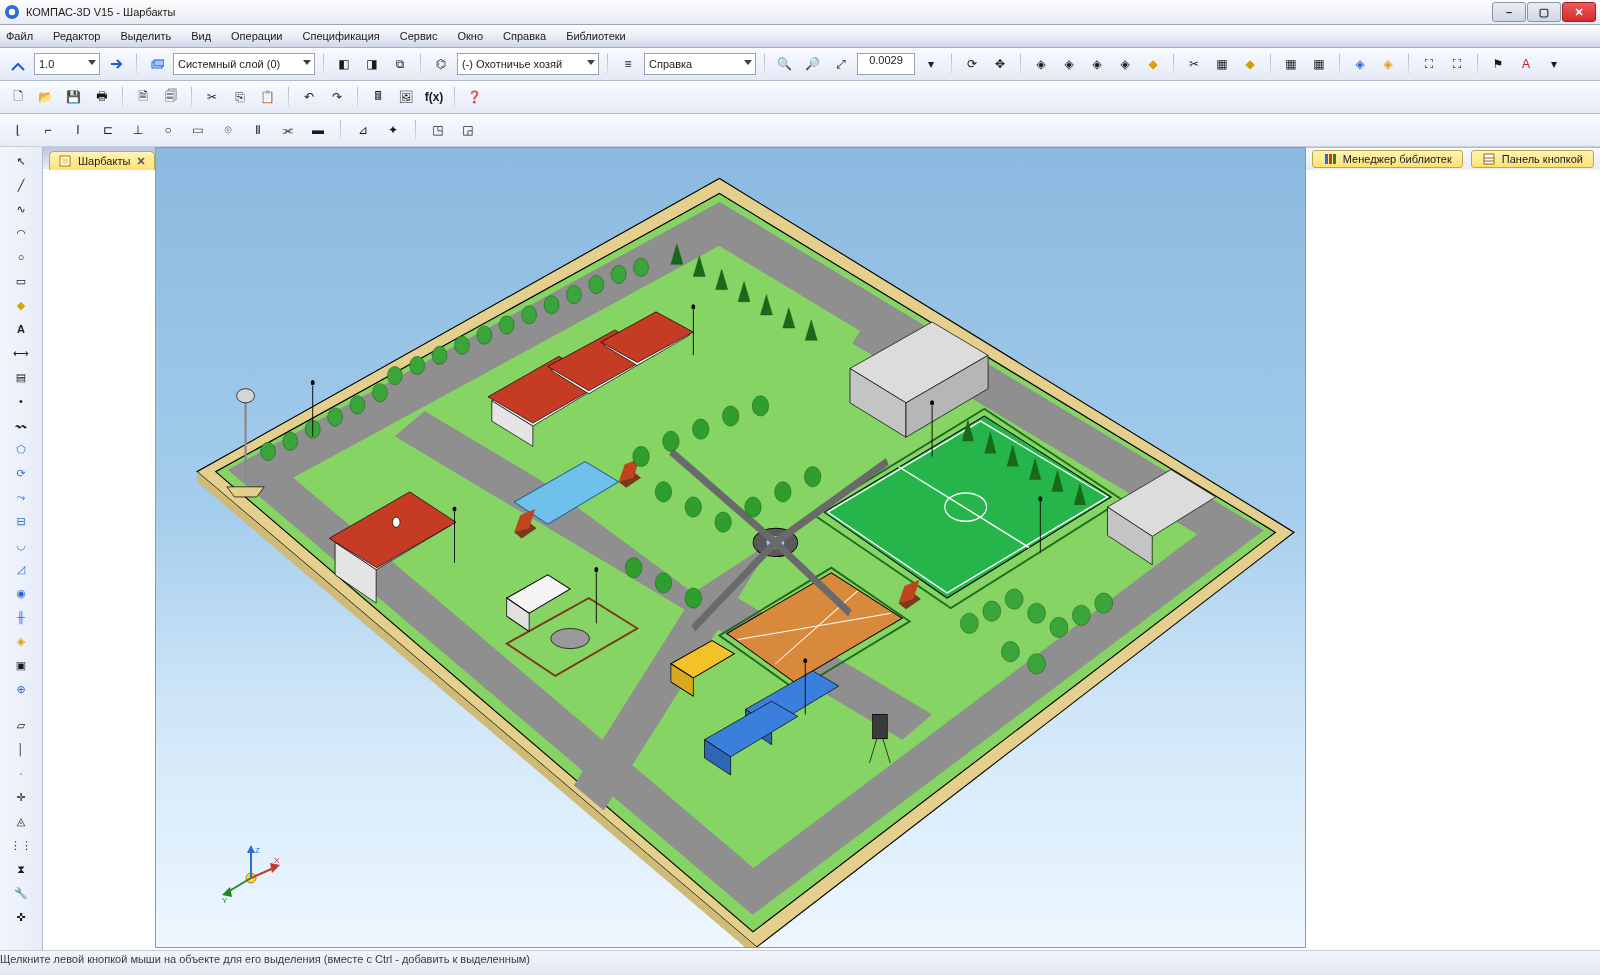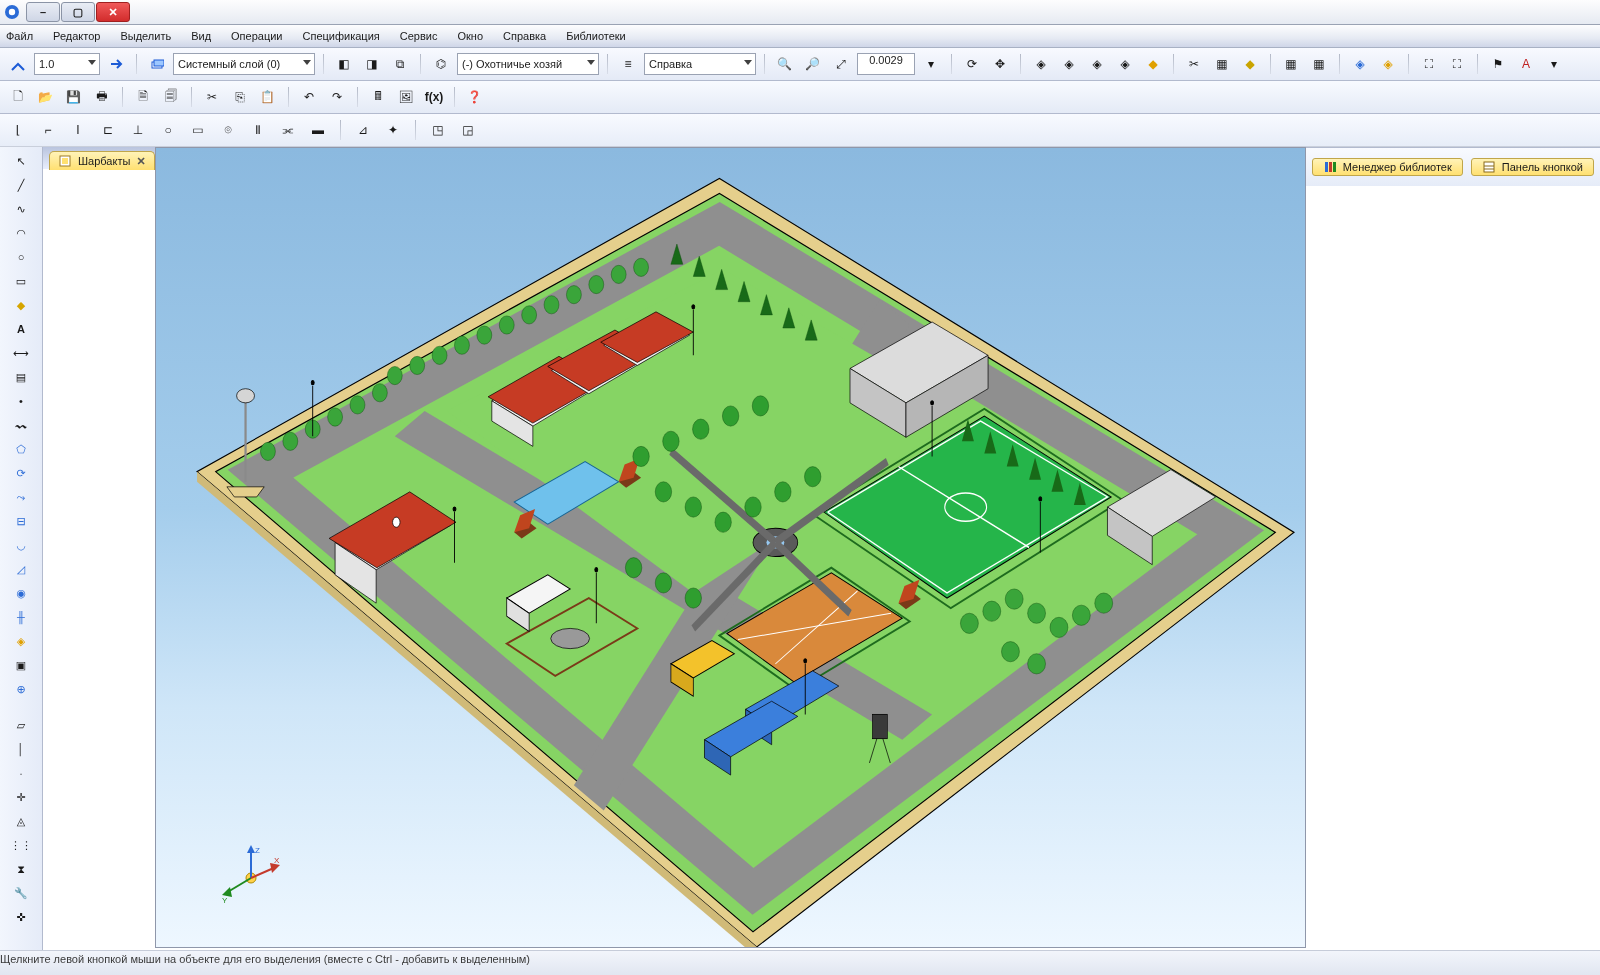--- a/index.html
+++ b/index.html
@@ -23,33 +23,34 @@
 .left-tools{width:42px;background:linear-gradient(90deg,#f2f6fd,#e5ebf8);border-right:1px solid #b2bace;display:flex;flex-direction:column;align-items:center;padding:4px 0;gap:4px;overflow:hidden}
 .left-tools .ico{width:18px;height:18px;border:1px solid transparent;border-radius:2px;display:flex;align-items:center;justify-content:center;font-size:11px}
 .main{flex:1;display:flex;flex-direction:row;min-width:0}
 .tabs{height:22px;background:linear-gradient(#b9c4de,#e9eefc);display:flex;align-items:flex-end;padding-left:6px}
 .tab{background:linear-gradient(#fff3b8,#ffe071);border:1px solid #c0a64a;border-bottom:none;border-radius:5px 5px 0 0;padding:2px 8px;display:flex;align-items:center;gap:6px;margin-bottom:-1px}
 .tab .x{font-weight:bold;color:#555}
 .viewwrap{flex:1;border:1px solid #8f97aa;margin:0 0 2px 0;position:relative;overflow:hidden}
 .viewport{position:absolute;inset:0;background:linear-gradient(#8bb9df 0%,#a4cdec 45%,#cfe6f8 70%,#eef7ff 100%)}
 svg.scene{position:absolute;inset:0;width:100%;height:100%}
 .axis{position:absolute;left:60px;bottom:34px;width:70px;height:70px}
-.bottombar{height:22px;background:linear-gradient(#f8faff,#e6ecf8);border-top:1px solid #b2bace;display:flex;align-items:center;gap:8px;padding:8px 6px}
+.bottombar{height:22px;background:linear-gradient(#f8faff,#e6ecf8);border-top:1px solid #b2bace;display:flex;align-items:center;gap:8px;padding:0 6px}
 .panelbtn{background:linear-gradient(#fff3b8,#ffe071);border:1px solid #c0a64a;border-radius:3px;padding:1px 10px;display:flex;align-items:center;gap:6px}
 .status{height:20px;background:linear-gradient(#f2f5fb,#e1e6f1);border-top:1px solid #c6ccd9;padding:2px 0;font-size:11px;color:#3a3a3a}
 .icosvg{display:block}
 </style>
 </head>
 <body>
 
 <div class="titlebar">
   <svg class="appicon" viewBox="0 0 16 16">
       <circle cx="8" cy="8" r="7" fill="#2b6bd6"></circle>
       <circle cx="8" cy="8" r="3.2" fill="#fff"></circle>
     </svg>
+  <div class="title">КОМПАС-3D V15 - Шарбакты</div>
   <div class="winbtns">
     <div class="winbtn">–</div>
     <div class="winbtn">▢</div>
     <div class="winbtn close">✕</div>
   </div>
 </div>
 
 <div class="menubar">
   <div class="menuitem">Файл</div>
   <div class="menuitem">Редактор</div>

